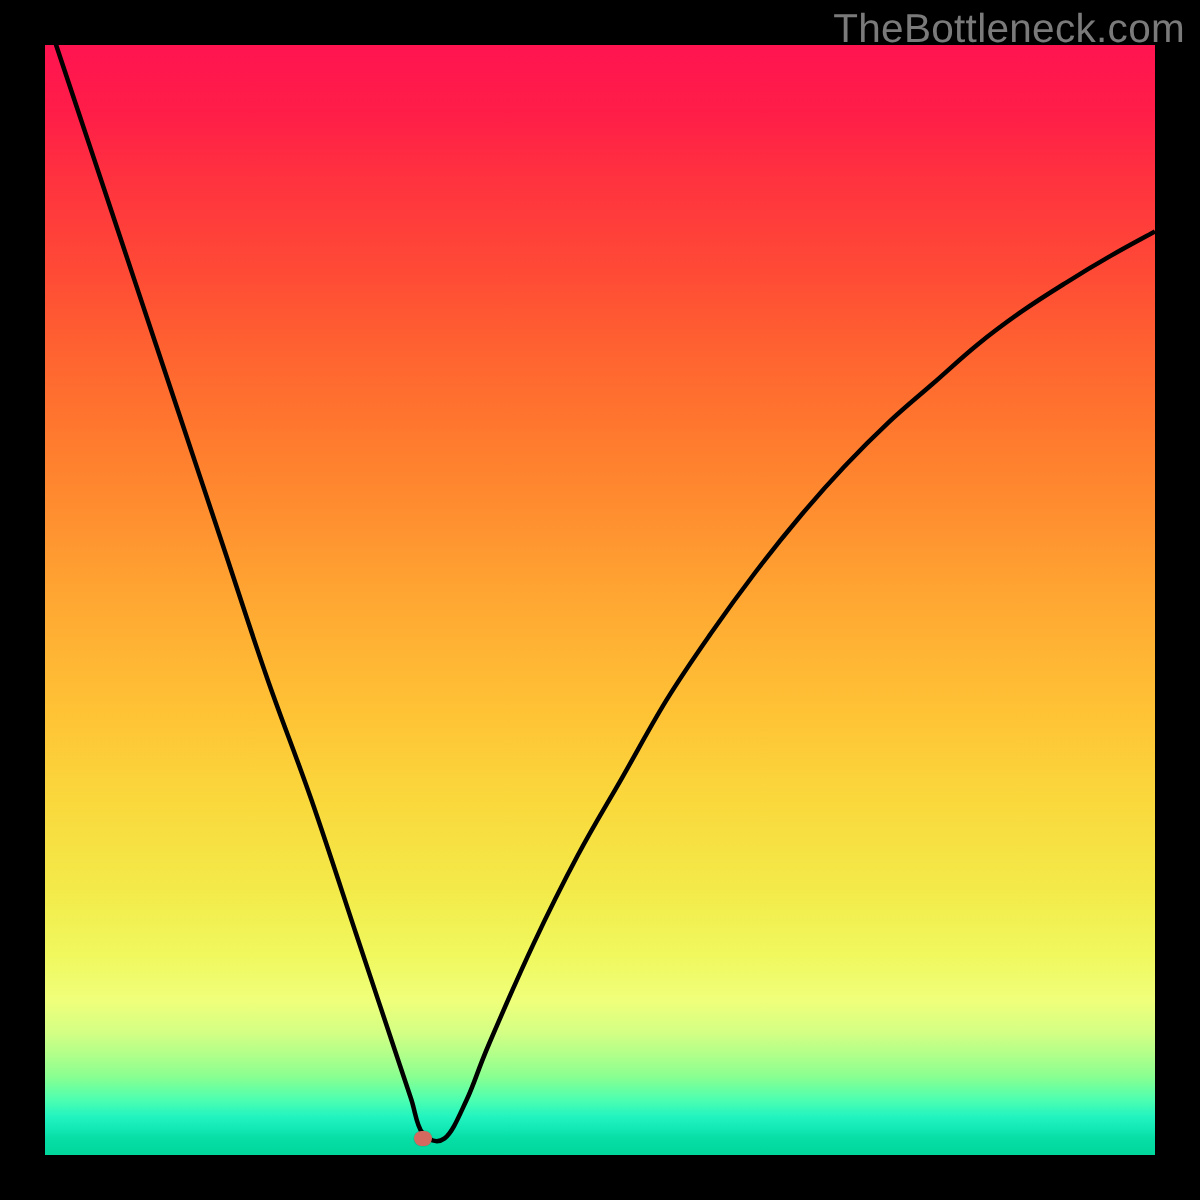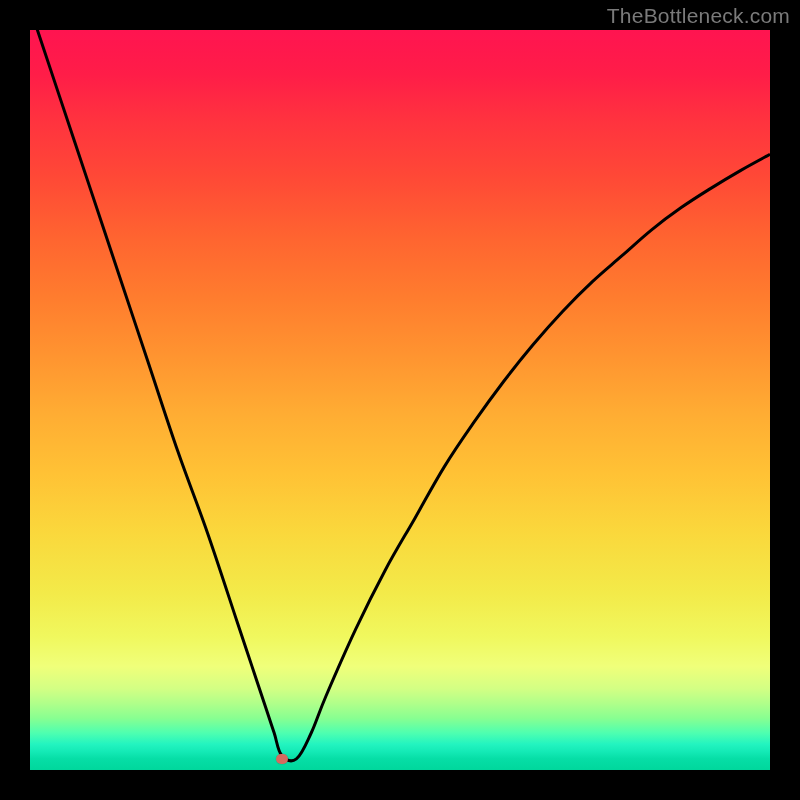--- a/index.html
+++ b/index.html
@@ -62,21 +62,21 @@
     background: #d46a5f;
     border-radius: 5px;
     transform: translate(-50%, -50%);
     box-shadow: 0 0 0 0.5px rgba(0,0,0,0.1);
   }
   .watermark {
     position: absolute;
     top: 4px;
     right: 10px;
     color: #7a7a7a;
-    font-size: 21px;
+    font-size: 27px;
     font-weight: 500;
     letter-spacing: 0.2px;
     user-select: none;
     text-align: right;
   }
 </style>
 </head>
 <body>
 
 <div class="frame">

